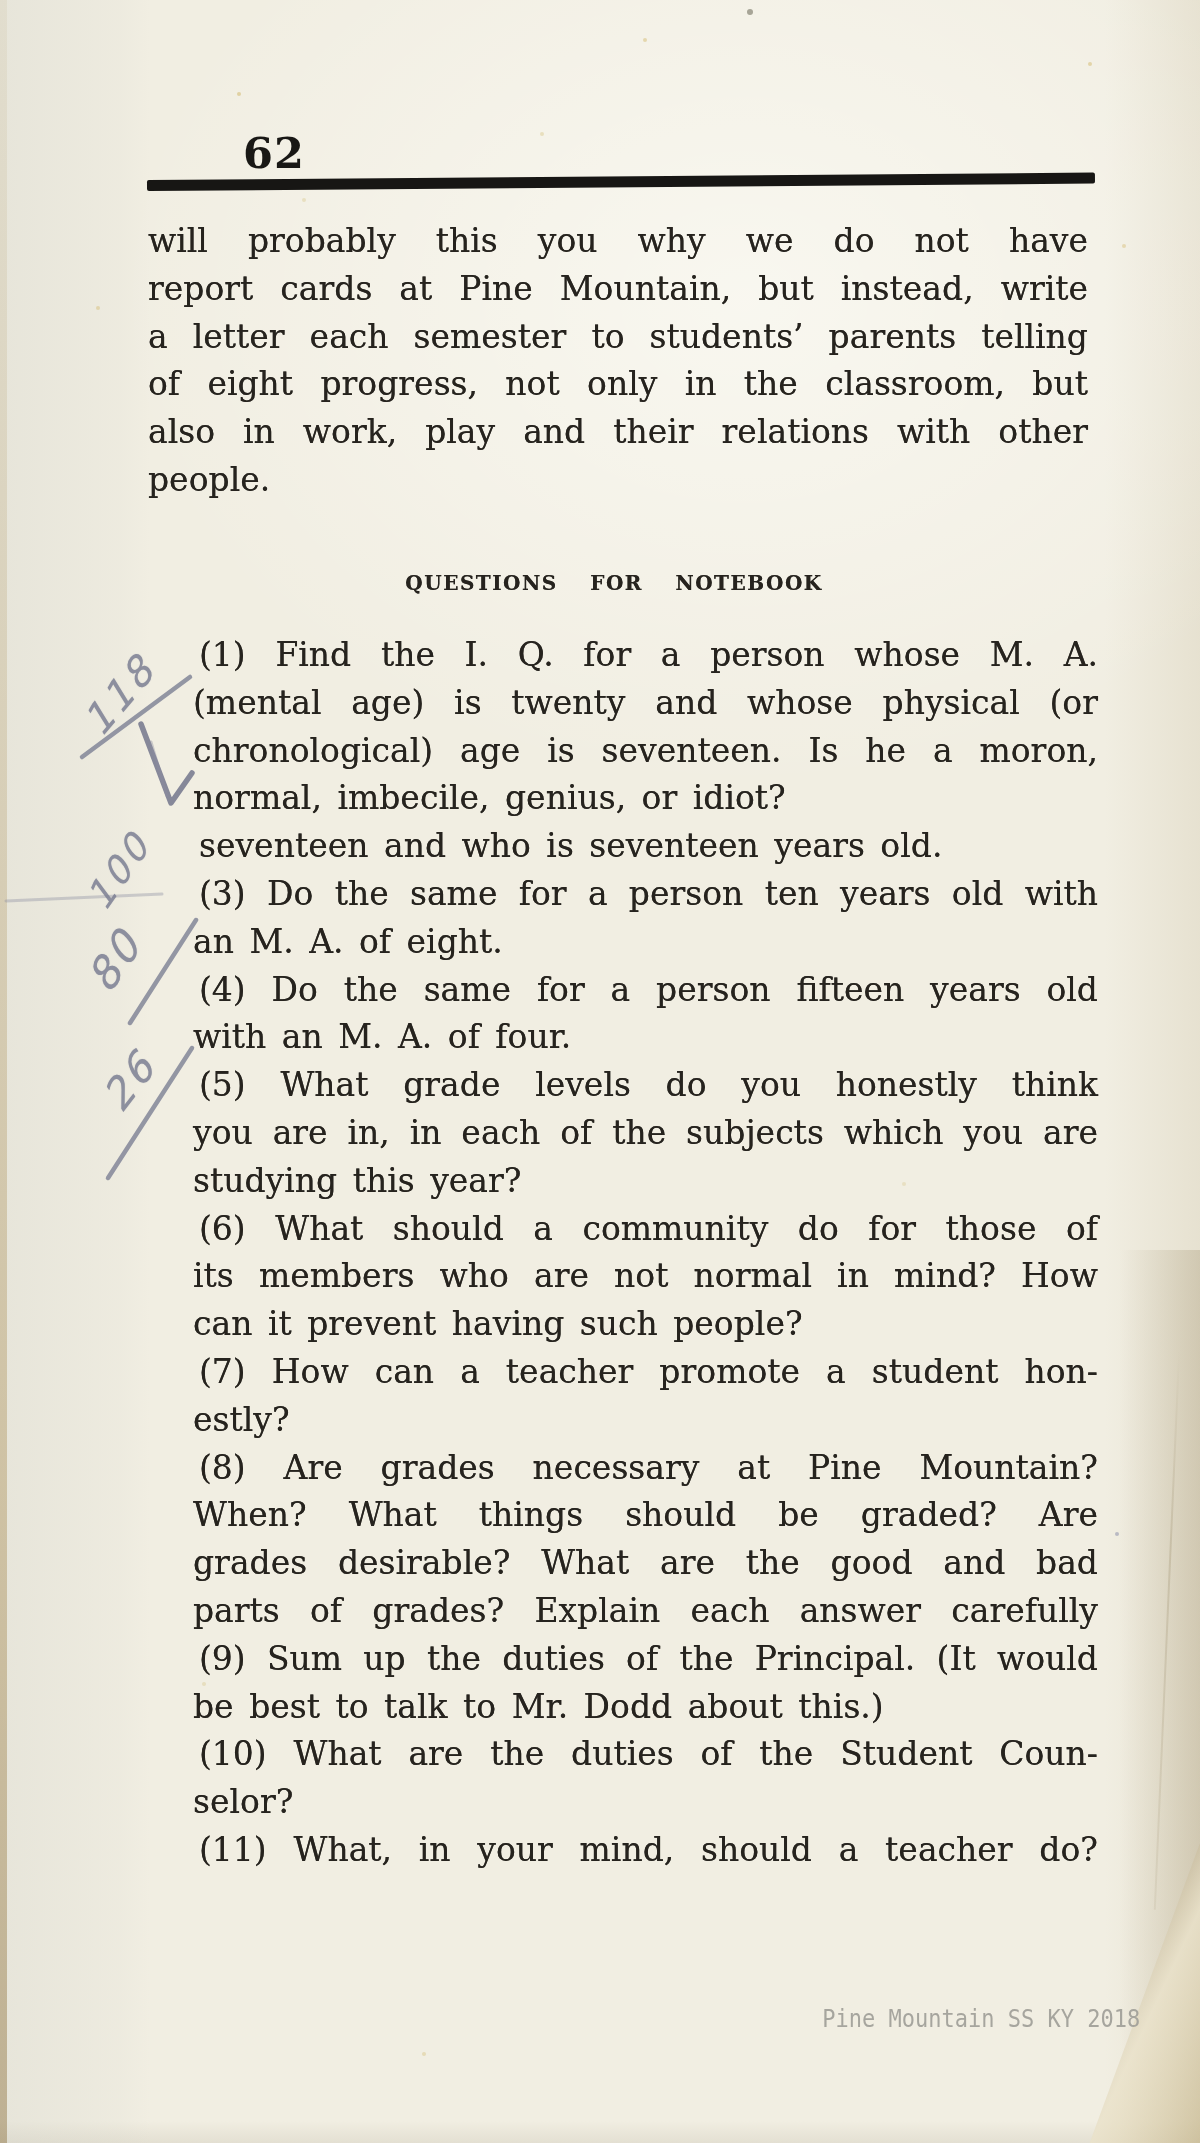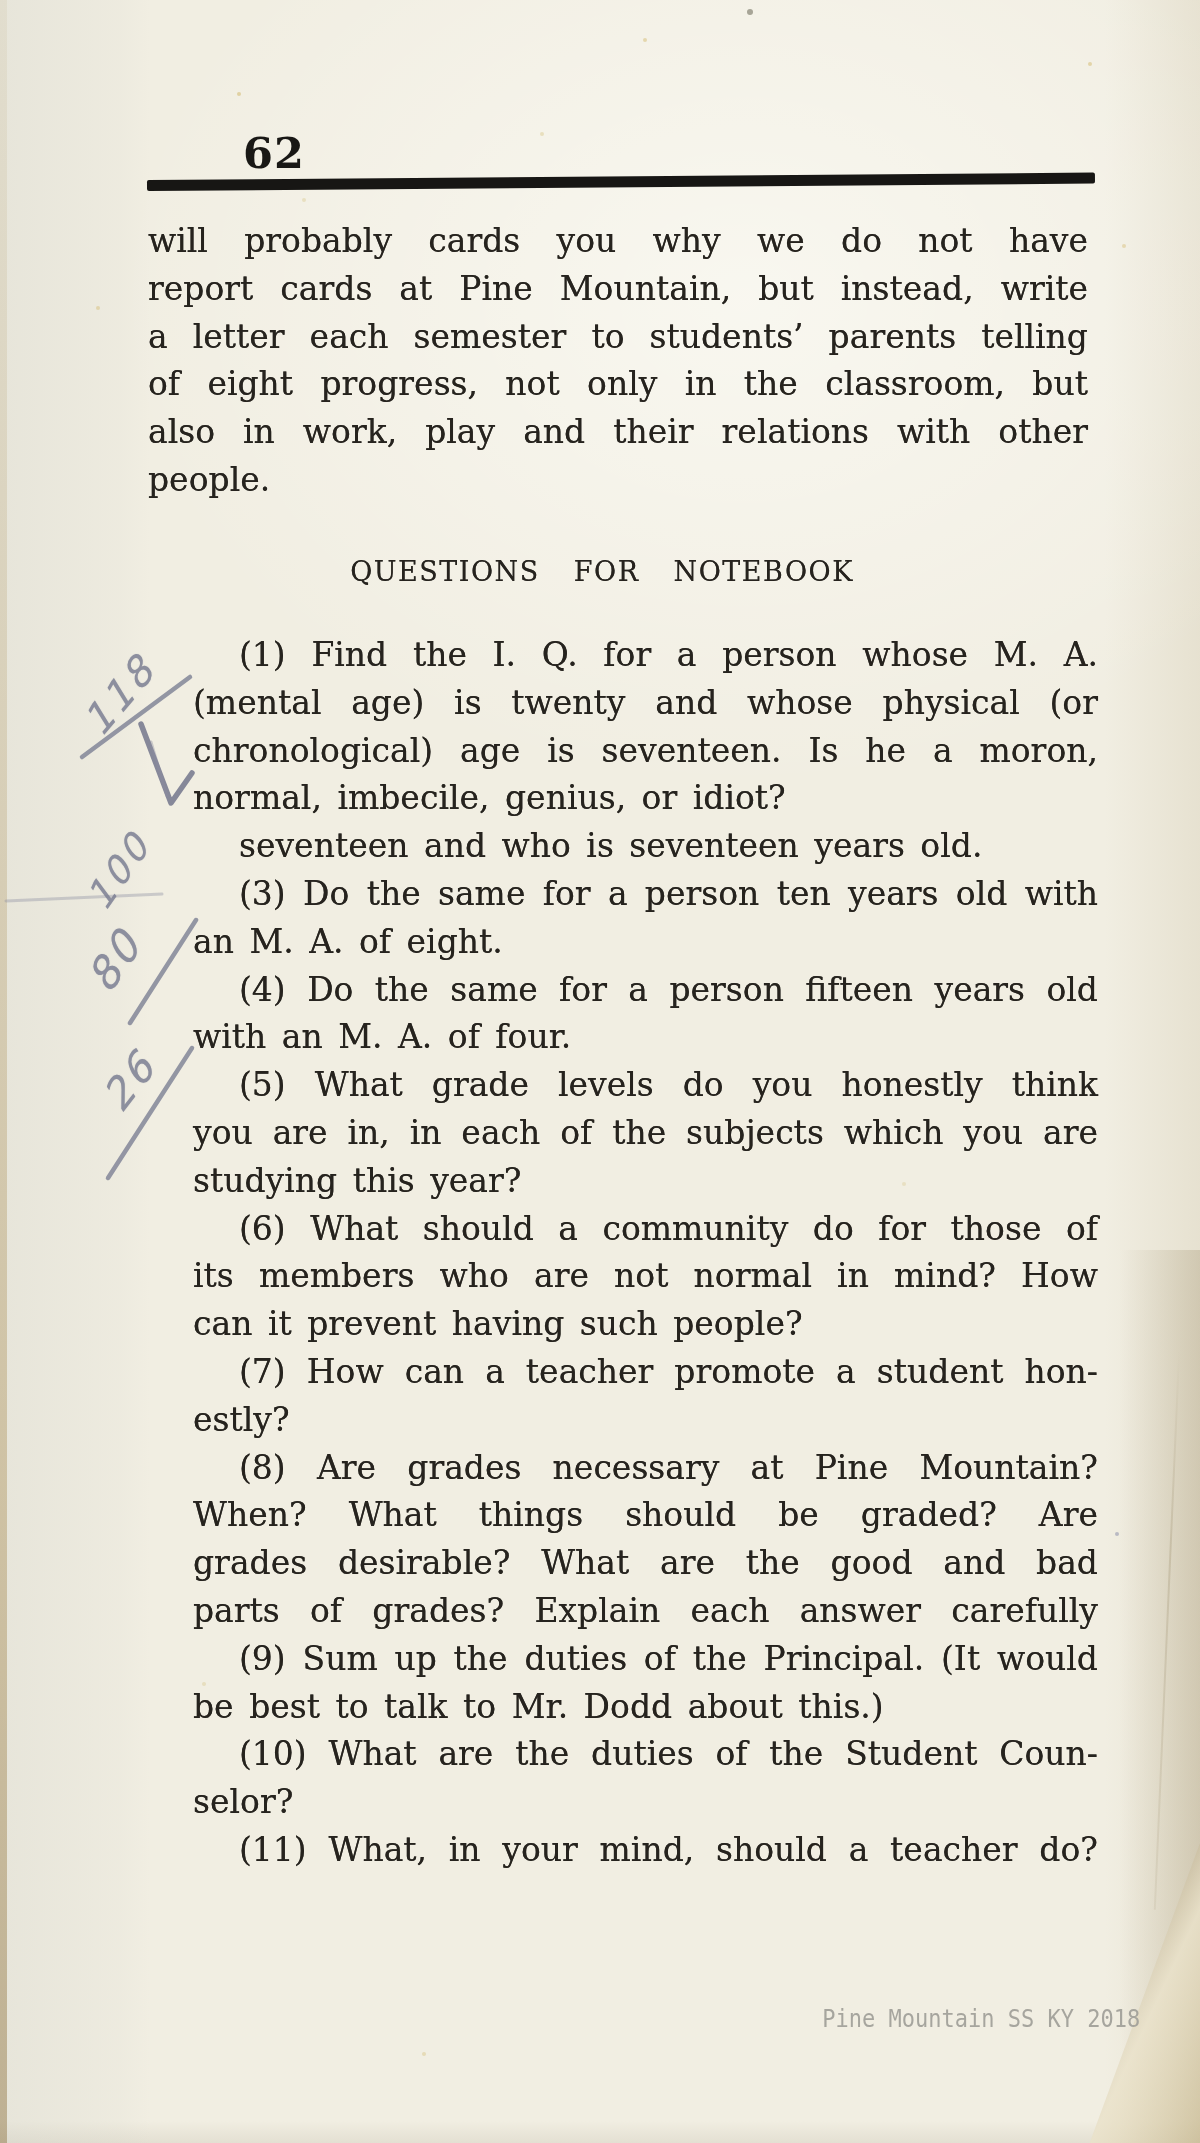--- a/index.html
+++ b/index.html
@@ -37,23 +37,23 @@
   
   .page-number{position:absolute;left:243px;top:128px;font-size:43px;font-weight:bold;color:#191815;letter-spacing:1px;}
   .rule{position:absolute;left:147px;top:180px;width:948px;height:11px;background:#171614;border-radius:2px;
     transform:rotate(-0.45deg);transform-origin:left center;}
   .textcol{position:absolute;color:#26231e;font-size:33px;line-height:47.8px;text-shadow:0 0 .4px rgba(30,28,24,.75);}
   .intro{left:148px;top:217px;width:940px;}
   .questions{left:193px;top:631px;width:905px;}
   .line{text-align:justify;word-spacing:3px;}
   .line.just{text-align-last:justify;}
   .line.short{text-align:left;word-spacing:5px;}
-  .q .line:first-child{text-indent:6px;margin-left:40px;}
-  .heading{position:absolute;left:132px;top:548px;width:940px;margin:0;text-align:center;
-    font-size:27px;line-height:47.8px;font-weight:normal;color:#26231e;letter-spacing:1.5px;word-spacing:24px;
+  .q .line:first-child{text-indent:6px;}
+  .heading{position:absolute;left:132px;top:548px;width:940px;margin:12px;text-align:center;
+    font-size:20px;line-height:47.8px;font-weight:bold;color:#26231e;letter-spacing:1.5px;word-spacing:24px;
     text-shadow:0 0 .4px rgba(30,28,24,.7);}
 
   
   .pencil-svg{position:absolute;left:0;top:0;pointer-events:none;}
   .pnum{position:absolute;font-family:"DejaVu Sans","Liberation Sans",sans-serif;font-style:italic;
     color:#7c7f93;opacity:.85;letter-spacing:4px;text-shadow:0 0 1px rgba(124,127,147,.55);
     transform:translate(-50%,-50%) rotate(var(--r)) skewX(-8deg);}
   .n118{left:122px;top:692px;--r:-50deg;font-size:40px;}
   .n100{left:121px;top:868px;--r:-55deg;font-size:37px;}
   .n80 {left:117px;top:957px;--r:-56deg;font-size:43px;}
@@ -70,21 +70,21 @@
   <div class="left-scan-edge"></div>
   <div class="specks"></div>
   <div class="fold-shadow"></div>
   <div class="crease-line"></div>
   <div class="corner-curl"></div>
 
   <div class="page-number">62</div>
   <div class="rule"></div>
 
   <div class="textcol intro">
-      <div class="line just">will probably cards you why we do not have</div>
+      <div class="line just">will probably this you why we do not have</div>
       <div class="line just">report cards at Pine Mountain, but instead, write</div>
       <div class="line just">a letter each semester to students’ parents telling</div>
       <div class="line just">of eight progress, not only in the classroom, but</div>
       <div class="line just">also in work, play and their relations with other</div>
       <div class="line short">people.</div>
     </div>
 
   <h2 class="heading">QUESTIONS FOR NOTEBOOK</h2>
 
   <div class="textcol questions">

